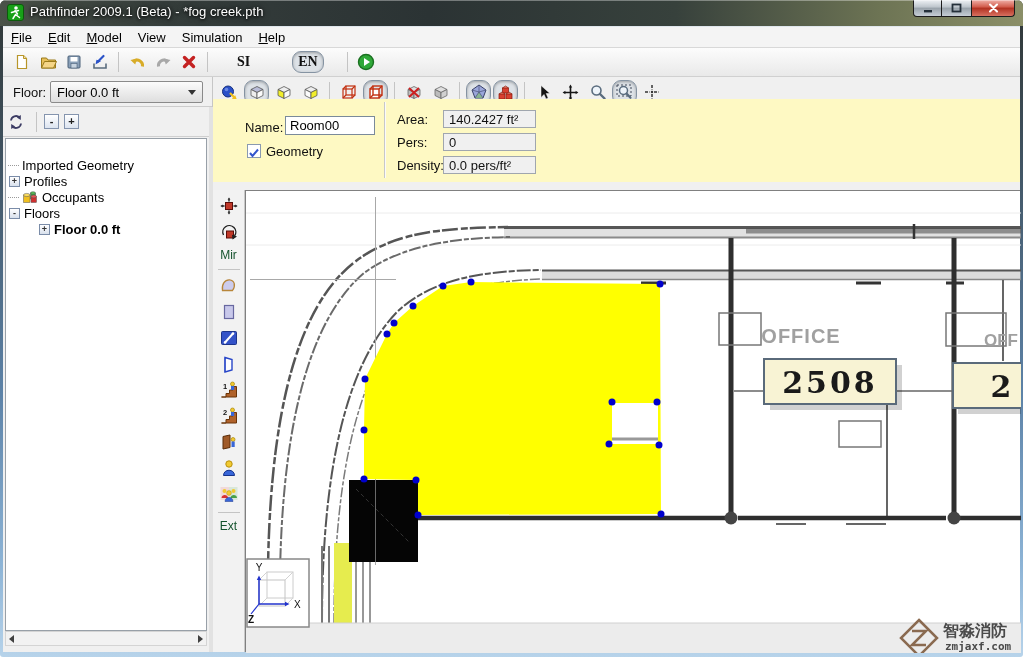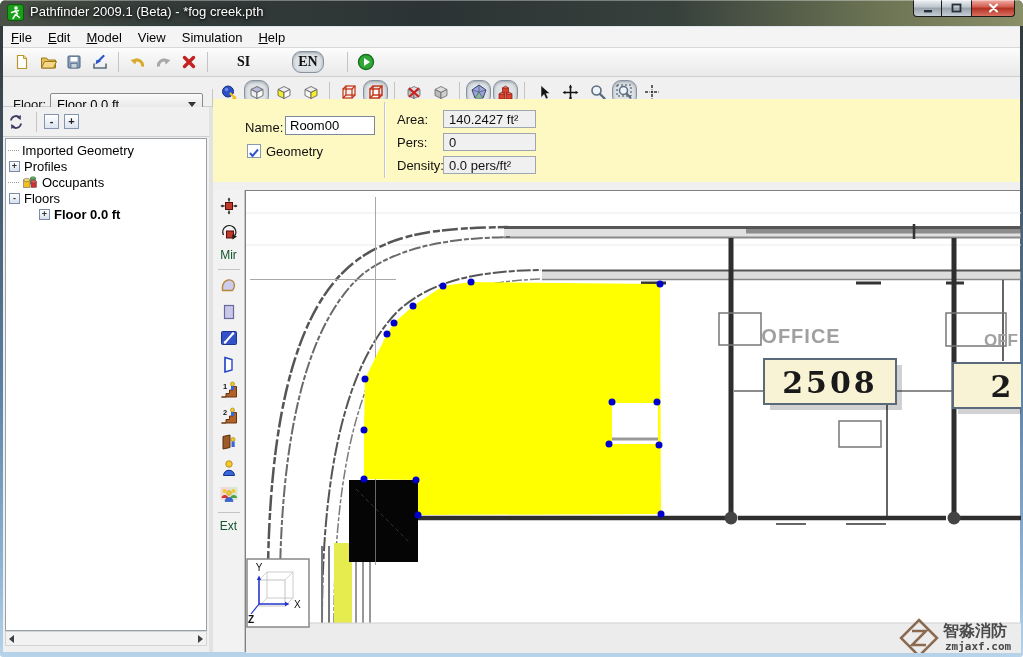--- a/index.html
+++ b/index.html
@@ -24,33 +24,33 @@
   .mi{ padding:0 8px; font-size:13px; color:#000; }
   .mn{ text-decoration:underline; }
   
   .toolbar1{ position:absolute; left:0; top:21px; width:1017px; height:29px; background:linear-gradient(#fcfcfc,#e9e9e9); border-bottom:1px solid #d0d0d0; display:flex; align-items:center; padding-left:6px; }
   .tb-btn{ width:24px; height:24px; display:flex; align-items:center; justify-content:center; margin:0 1px; border:1px solid transparent; border-radius:2px; }
   .tb-sep{ width:1px; height:20px; background:#c4c4c4; margin:0 5px; }
   .txt-btn{ font-family:"Liberation Serif",serif; font-weight:bold; font-size:14px; color:#111; padding:2px 5px; margin:0 18px; border:1px solid transparent; }
   .pressed{ background:#dde2e7 !important; border:1px solid #8593a2 !important; border-radius:9px; box-shadow:inset 0 1px 3px rgba(0,0,0,.3); }
   
   .row2{ position:absolute; left:0; top:50px; width:1017px; height:30px; background:#f0f0f0; border-bottom:1px solid #cccccc; }
-  .floorseg{ position:absolute; left:0; top:12px; width:210px; height:30px; border-right:1px solid #c6c6c6; }
+  .floorseg{ position:absolute; left:0; top:0; width:210px; height:30px; border-right:1px solid #c6c6c6; }
   .floor-label{ position:absolute; left:10px; top:8px; font-size:13px; color:#111; }
   .floor-combo{ position:absolute; left:47px; top:4px; width:153px; height:22px; border:1px solid #8a8a8a; border-radius:2px;
     background:linear-gradient(#fbfbfb,#dedede); font-size:13px; color:#000; display:flex; align-items:center; padding-left:6px; }
   .combo-arrow{ position:absolute; right:6px; top:8px; width:0; height:0; border-left:4px solid transparent; border-right:4px solid transparent; border-top:5px solid #333; }
   .viewbar{ position:absolute; left:213px; top:0; height:30px; display:flex; align-items:center; }
   .vb-btn{ width:25px; height:25px; display:flex; align-items:center; justify-content:center; margin:0 1px; border:1px solid transparent; }
   
   .left-panel{ position:absolute; left:0; top:80px; width:206px; height:545px; background:#f0f0f0; }
   .lp-head{ position:absolute; left:0; top:0; width:206px; height:30px; border-bottom:1px solid #cfcfcf; display:flex; align-items:center; }
   .lp-sep{ width:1px; height:20px; background:#c4c4c4; margin:0 7px; }
   .sq-btn{ width:15px; height:15px; border:1px solid #8494ae; background:linear-gradient(#ffffff,#dce4f0); color:#222; font:bold 11px/11px "Liberation Sans",sans-serif; display:flex; align-items:center; justify-content:center; margin-right:5px; }
-  .tree{ position:absolute; left:2px; top:31px; width:202px; height:552px; height:493px; background:#fff; border:1px solid #98a0a8; padding-top:3px; }
+  .tree{ position:absolute; left:2px; top:31px; width:202px; height:552px; height:493px; background:#fff; border:1px solid #98a0a8; padding-top:18px; }
   .titem{ height:16px; display:flex; align-items:center; font-size:13px; color:#000; padding-left:2px; }
   .conn{ display:inline-block; width:11px; height:1px; border-top:1px dotted #9a9a9a; margin-right:3px; }
   .expbox{ width:11px; height:11px; border:1px solid #7a8ca8; background:linear-gradient(#fff,#d8e0ec); font:bold 9px/9px "Liberation Sans",sans-serif; color:#333; display:inline-flex; align-items:center; justify-content:center; margin:0 4px 0 1px; }
   .bold{ font-weight:bold; }
   .hscroll{ position:absolute; left:2px; top:524px; width:202px; height:15px; background:#f2f2f2; border:1px solid #d4d4d4; display:flex; align-items:center; justify-content:space-between; padding:0 3px; }
   .scr-arrow{ width:0; height:0; border-top:4px solid transparent; border-bottom:4px solid transparent; }
   .scr-left{ border-right:5px solid #404040; }
   .scr-right{ border-left:5px solid #404040; }
   .divider{ position:absolute; left:206px; top:80px; width:4px; height:545px; background:#e2e2e2; }
   

